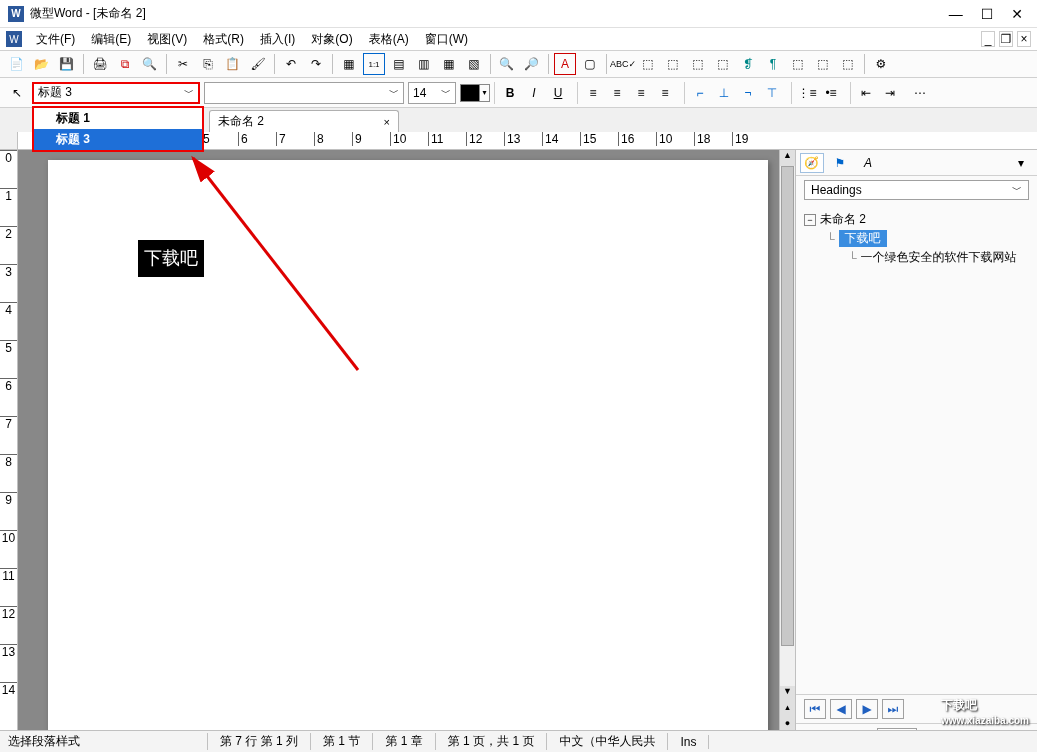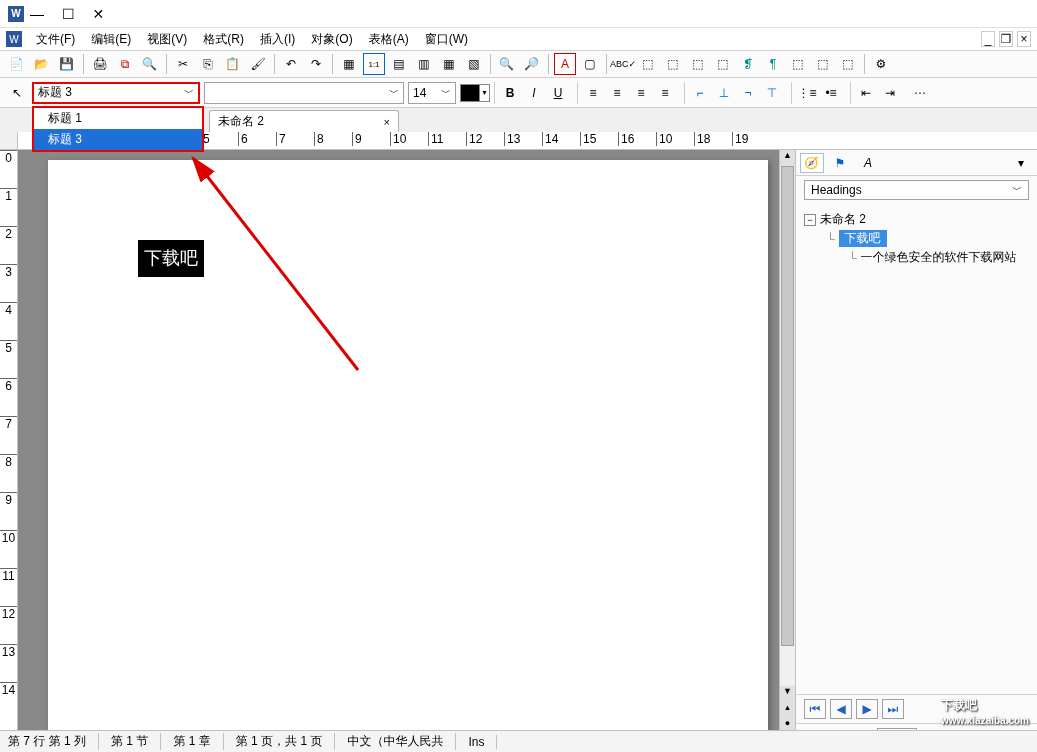--- a/index.html
+++ b/index.html
@@ -15,21 +15,21 @@
 .menubar .mdi-controls { margin-left: auto; display:flex; gap:4px; font-size:11px; }
 .menubar .mdi-controls span { width:14px; text-align:center; cursor:pointer; border:1px solid #ccc; }
 .toolbar1 { height: 28px; border-top: 1px solid #d0d0d0; border-bottom: 1px solid #d0d0d0; display: flex; align-items: center; padding: 0 6px; gap: 3px; background:#fbfbfb; }
 .tool-btn { width: 22px; height: 22px; display: inline-flex; align-items: center; justify-content: center; cursor: pointer; border:1px solid transparent; }
 .sep { width:1px; height:20px; background:#c0c0c0; margin:0 2px; }
 .toolbar2 { height: 30px; border-bottom: 1px solid #d0d0d0; display: flex; align-items: center; padding: 0 6px; gap: 4px; background:#fbfbfb; position:relative; }
 .cursor-icon { width:22px; height:22px; display:flex; align-items:center; justify-content:center;}
 .style-combo { width: 168px; height: 22px; border: 2px solid #e00; display: flex; align-items: center; padding: 0 4px; background:#fff; cursor:pointer; position:relative; }
 .style-combo .arrow { margin-left: auto; font-size:10px; }
 .style-dropdown { position:absolute; top: 22px; left:-2px; width:172px; background:#fff; border:2px solid #e00; z-index:100; }
-.style-dropdown .opt { padding: 2px 14px; cursor:pointer; }
+.style-dropdown .opt { padding: 2px 22px; cursor:pointer;font-weight:bold; }
 .style-dropdown .opt.sel { background:#1e6fd8; color:#fff; }
 .font-combo { width: 200px; height: 22px; border: 1px solid #a0a0a0; display:flex; align-items:center; padding:0 4px; background:#fff; cursor:pointer; }
 .font-combo .arrow { margin-left:auto; font-size:10px; }
 .size-combo { width: 48px; height:22px; border:1px solid #a0a0a0; display:flex; align-items:center; padding:0 4px; background:#fff; cursor:pointer; }
 .size-combo .arrow { margin-left:auto; font-size:10px;}
 .color-swatch { width:30px; height:18px; border:1px solid #888; display:flex; }
 .color-swatch .c { flex:1; background:#000; }
 .color-swatch .a { width:10px; display:flex; align-items:center; justify-content:center; font-size:8px; border-left:1px solid #888;}
 .btn-group { display:flex; gap:2px; padding:0 4px; border-left:1px solid #ccc;}
 .fmt-btn { width:22px; height:22px; display:flex; align-items:center; justify-content:center; cursor:pointer; border:1px solid transparent;}
@@ -77,20 +77,21 @@
 .hscroll .track{flex:1; position:relative;}
 .watermark { position:absolute; right:8px; bottom:26px; font-size:22px; font-weight:bold; color:#fff; text-shadow:1px 1px 2px #000; font-family:Arial; z-index:200;}
 .watermark .sub { font-size:10px; display:block; text-align:right;}
 svg { display:block; }
 </style>
 </head>
 <body>
 
 <div class="titlebar">
   <span class="app-icon">W</span>
+  <span class="title-text">微型Word - [未命名 2]</span>
   <div class="win-controls">
     <span>—</span>
     <span>☐</span>
     <span>✕</span>
   </div>
 </div>
 
 <div class="menubar">
   <span class="m-icon">W</span>
   <span class="menu-item">文件(F)</span>
@@ -320,20 +321,21 @@
   </div>
 </div>
 
 <div class="hscroll" style="width:779px; margin-left:18px;">
   <div class="sbtn">◀</div>
   <div class="track"></div>
   <div class="sbtn">▶</div>
 </div>
 
 <div class="statusbar">
+  <span class="cell" style="min-width:200px;">选择段落样式</span>
   <span class="cell">第 7 行 第 1 列</span>
   <span class="cell">第 1 节</span>
   <span class="cell">第 1 章</span>
   <span class="cell">第 1 页，共 1 页</span>
   <span class="cell">中文（中华人民共</span>
   <span class="cell">Ins</span>
 </div>
 
 <div class="watermark">
   <span>下载吧</span>

